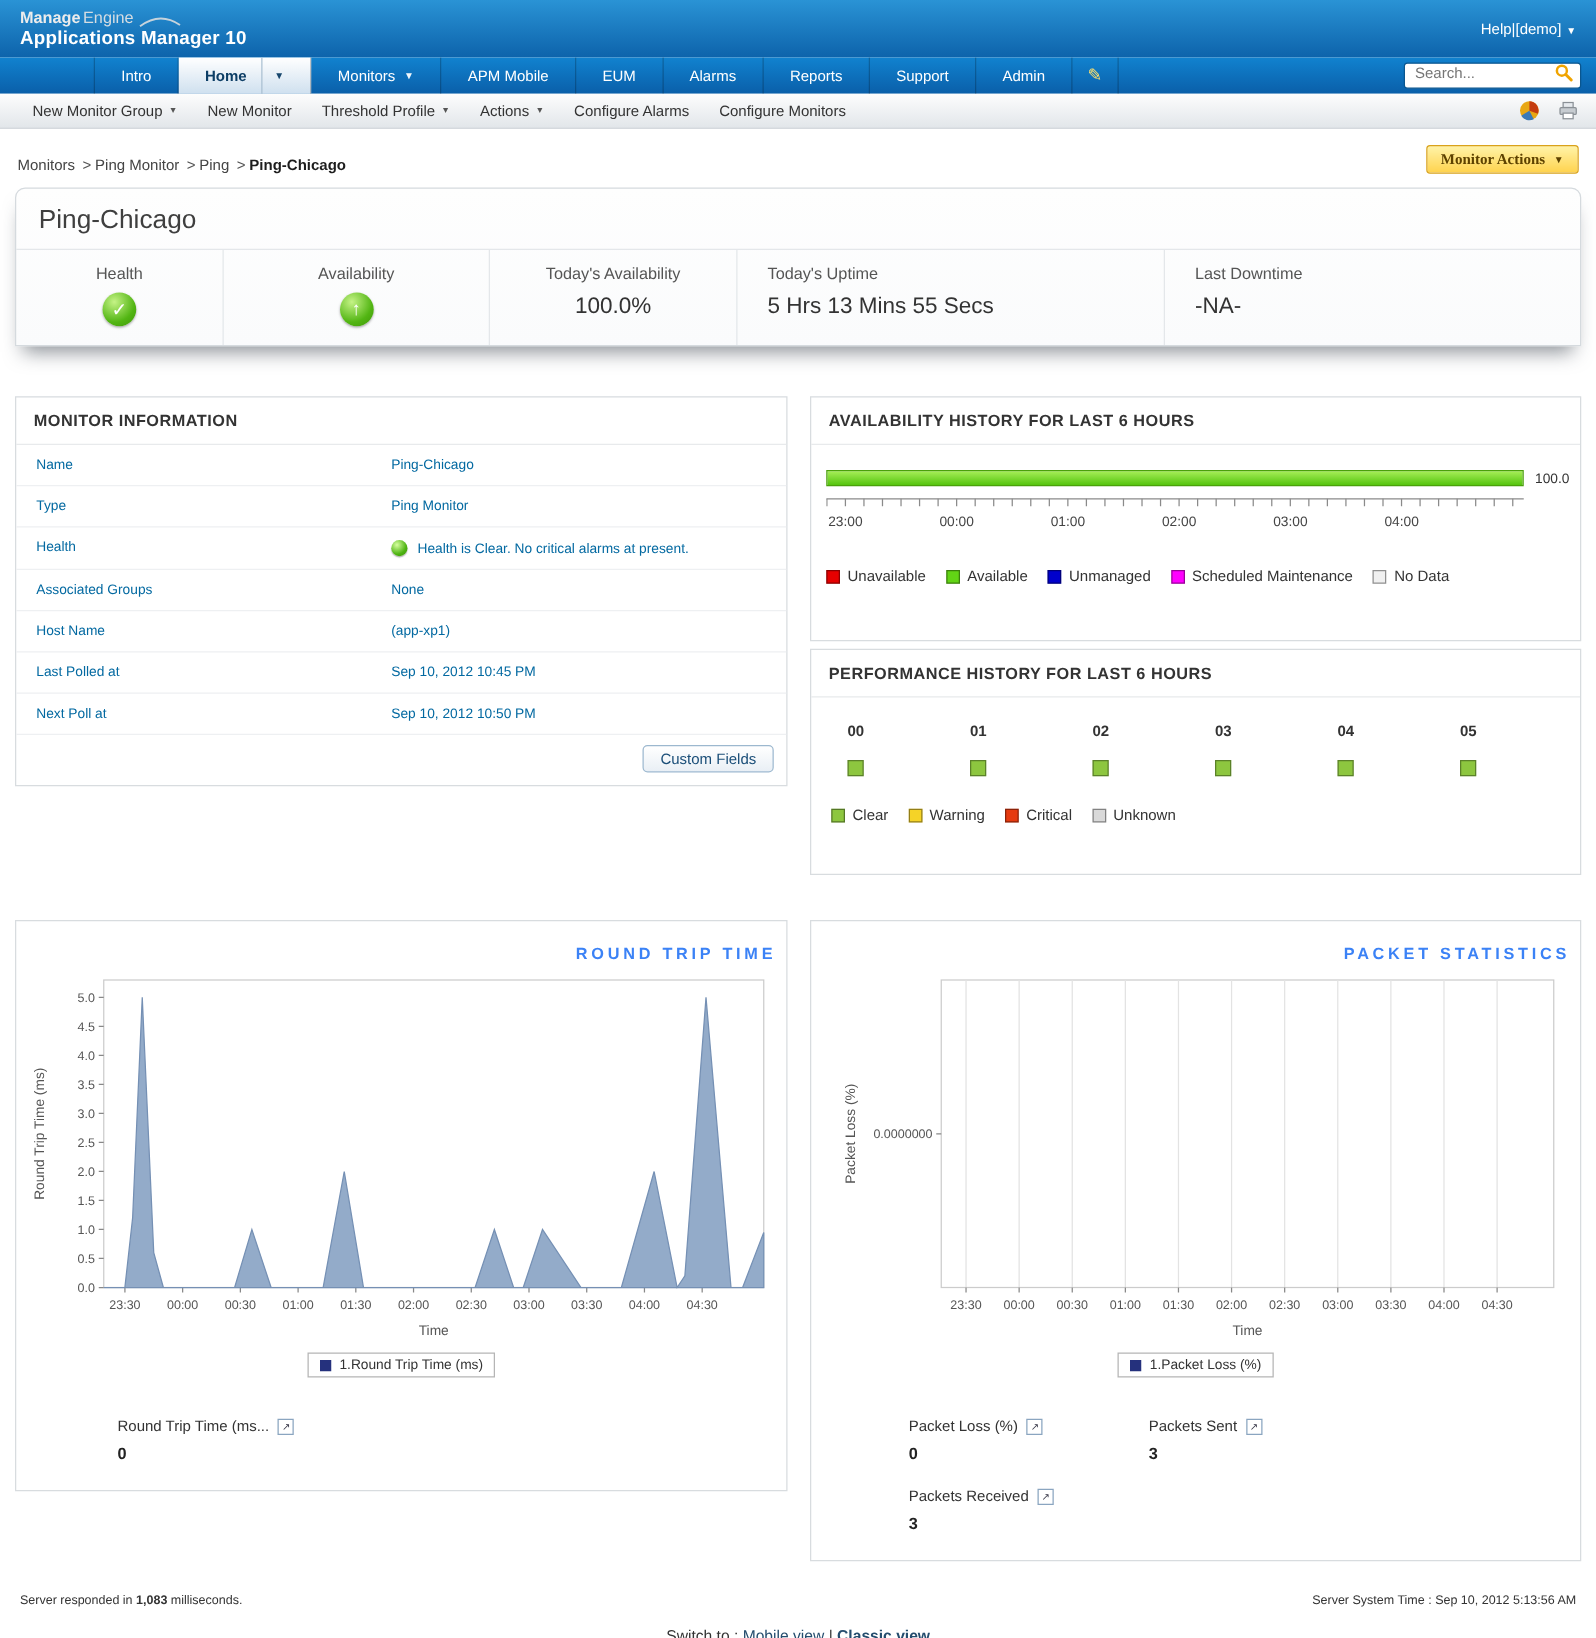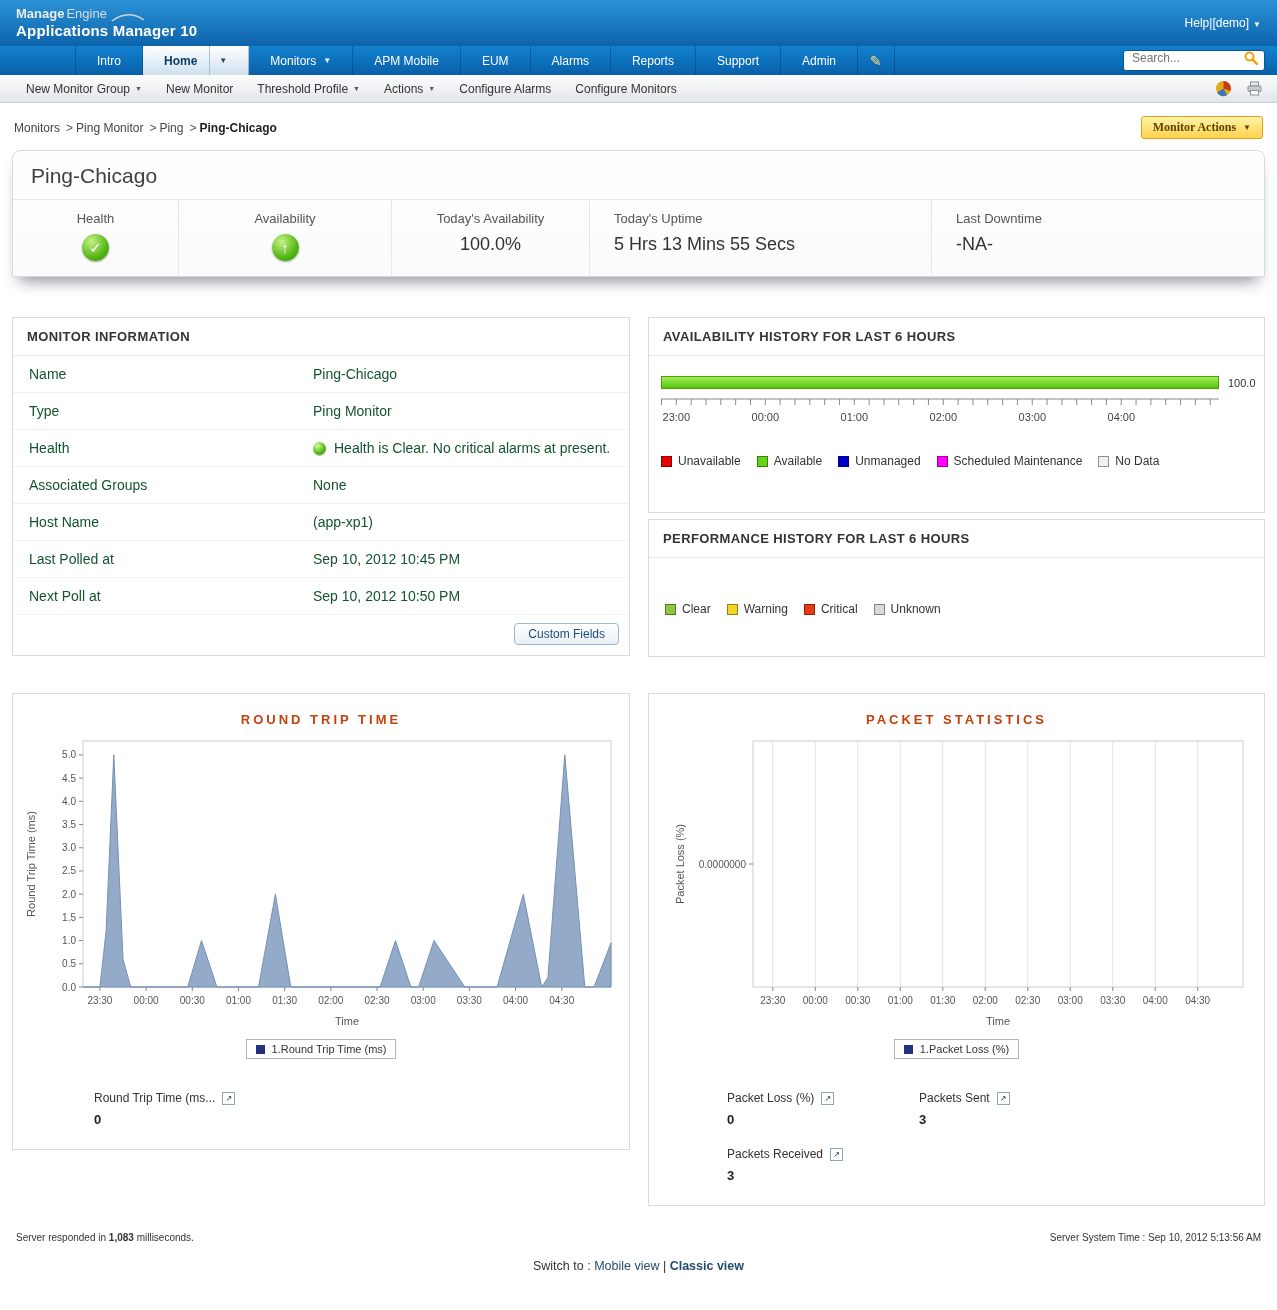--- a/index.html
+++ b/index.html
@@ -29,21 +29,21 @@
 .searchbox{background:#fff;border:1px solid #0a568f;border-radius:3px;height:21px;width:142px;display:flex;align-items:flex-start;padding:0 5px 0 8px}
 .searchbox input{border:0;outline:0;flex:1;width:100px;font-size:12px;color:#666;font-family:inherit;background:transparent}
 
 .subnav{height:28px;background:linear-gradient(#fdfdfd,#e2e6ea);border-bottom:1px solid #c8cdd3;display:flex;align-items:center;justify-content:space-between;padding:0 14px}
 .subnav-items{display:flex;align-items:center}
 .subnav-item{font-size:12px;color:#333;padding:0 12px;display:flex;align-items:center;gap:5px;cursor:pointer;white-space:nowrap}
 .subnav-item .caret{font-size:7px;color:#555}
 .subnav-icons{display:flex;align-items:center;gap:14px}
 .subnav-icons span{cursor:pointer;display:inline-flex}
 
-.crumb-row{display:flex;justify-content:space-between;align-items:center;padding:13px 14px 9px}
+.crumb-row{display:flex;justify-content:space-between;align-items:flex-end;padding:13px 14px 9px}
 .crumbs{font-size:12px;color:#444}
 .crumbs a{color:#444}
 .crumbs .sep{margin:0 3px 0 6px;color:#555}
 .crumbs .cur{font-weight:bold;color:#1d1d1d}
 .monitor-actions{background:linear-gradient(#fff3a8,#ffd34e);border:1px solid #d9a21b;border-radius:3px;font-size:12px;color:#5d4200;font-weight:bold;padding:3px 11px;display:flex;gap:7px;align-items:center;cursor:pointer}
 .monitor-actions .caret{font-size:8px;color:#5d4200}
 
 .title-panel{margin:2px 12px 0;border:1px solid #d5dade;border-radius:8px 8px 0 0;background:linear-gradient(#fefefe,#fafbfc);box-shadow:0 11px 15px -7px rgba(45,55,65,.55)}
 .title-panel h1{font-size:21px;color:#3f3f3f;font-weight:normal;padding:13px 18px 11px}
 .stats{display:flex;border-top:1px solid #e4e7ea}
@@ -61,21 +61,21 @@
 .big-dot{width:27px;height:27px;border-radius:50%;background:radial-gradient(circle at 35% 28%,#c5f386,#52b513 62%,#3f9609);display:inline-flex;align-items:center;justify-content:center;color:#fff;font-weight:bold;font-size:15px;box-shadow:0 1px 2px rgba(0,0,0,.35)}
 
 .grid{display:flex;gap:18px;margin:40px 12px 0;align-items:flex-start}
 .grid.row2{margin-top:36px}
 .col-l{width:618px;flex:none}
 .col-r{width:617px;flex:none}
 .panel{border:1px solid #d8dcdf;background:#fff}
 .stack>.panel+.panel{margin-top:6px}
 .phead{padding:11px 14px;font-size:13px;font-weight:bold;color:#333;letter-spacing:.4px;border-bottom:1px solid #e8eaec}
 
-.mi-row{display:flex;border-bottom:1px solid #eef0f2;font-size:14px;color:#14532d}
+.mi-row{display:flex;border-bottom:1px solid #eef0f2;font-size:11px;color:#0369a1}
 .mi-label{width:300px;padding:10px 0 10px 16px;flex:none}
 .mi-value{flex:1;padding:10px 10px 10px 0;display:flex;gap:8px;align-items:center}
 .health-dot{width:13px;height:13px;border-radius:50%;flex:none;background:radial-gradient(circle at 35% 30%,#d7ffa0,#4eb312 60%,#3d9409);box-shadow:0 1px 1px rgba(0,0,0,.3)}
 .cf-wrap{text-align:right;padding:8px 10px 10px}
 .custom-fields{display:inline-block;font-size:12px;color:#1a4e78;border:1px solid #9cb8cf;border-radius:4px;background:linear-gradient(#ffffff,#e9eff5);padding:3px 13px;cursor:pointer;font-family:inherit}
 
 .avail-body{padding:20px 12px 44px}
 .avail-bar-row{display:flex;align-items:center;gap:9px}
 .avail-track{width:558px;height:13px;flex:none}
 .avail-bar{height:13px;border:1px solid #4aa00a}
@@ -87,21 +87,21 @@
 .avail-legend{margin-top:26px}
 
 .perf-body{padding:20px 0 40px 16px}
 .perf-hours{display:flex}
 .perf-col{width:98px;padding-left:13px}
 .perf-h{font-size:12px;font-weight:bold;color:#333;margin-bottom:16px}
 .perf-sq{width:13px;height:13px;border:1px solid rgba(0,0,0,.35)}
 .perf-legend{margin-top:24px}
 
 .chart-panel{padding:18px 8px 22px}
-.chart-title{text-align:center;font-size:13px;font-weight:bold;letter-spacing:3px;color:#c2410c;margin-bottom:4px}
+.chart-title{text-align:right;font-size:13px;font-weight:bold;letter-spacing:3px;color:#3b82f6;margin-bottom:4px}
 .chart-svg{display:block;margin:0 auto;font-family:"Liberation Sans","DejaVu Sans",sans-serif}
 .chart-legend-wrap{text-align:center;margin-top:8px}
 .chart-legend{display:inline-flex;align-items:center;gap:7px;border:1px solid #b5b5b5;padding:3px 9px;font-size:11px;color:#333;background:#fff}
 .leg-ic{width:9px;height:9px;background:#25317d;display:inline-block}
 .metric .metric-label{font-size:12px;color:#333;display:flex;gap:7px;align-items:center}
 .metric .metric-value{font-size:13px;font-weight:bold;margin-top:7px;color:#222}
 .popout{width:13px;height:13px;border:1px solid #8aa5c0;background:#fff;font-size:8px;line-height:11px;text-align:center;color:#334;display:inline-block;cursor:pointer}
 .rtt-metric{margin:32px 0 0 73px}
 .pmetrics{margin:32px 0 0 70px;display:grid;grid-template-columns:192px auto;row-gap:20px}
 
@@ -380,20 +380,46 @@
             <span class="leg-item">
               <span class="sw" style="background: rgb(240, 240, 240);"></span>
               <span>No Data</span>
             </span>
           </div>
       </div>
     </section>
     <section class="panel">
       <div class="phead">PERFORMANCE HISTORY FOR LAST 6 HOURS</div>
       <div class="perf-body">
+        <div class="perf-hours" id="perf-hours">
+            <div class="perf-col">
+              <div class="perf-h">00</div>
+              <div class="perf-sq" style="background: rgb(141, 198, 63);"></div>
+            </div>
+            <div class="perf-col">
+              <div class="perf-h">01</div>
+              <div class="perf-sq" style="background: rgb(141, 198, 63);"></div>
+            </div>
+            <div class="perf-col">
+              <div class="perf-h">02</div>
+              <div class="perf-sq" style="background: rgb(141, 198, 63);"></div>
+            </div>
+            <div class="perf-col">
+              <div class="perf-h">03</div>
+              <div class="perf-sq" style="background: rgb(141, 198, 63);"></div>
+            </div>
+            <div class="perf-col">
+              <div class="perf-h">04</div>
+              <div class="perf-sq" style="background: rgb(141, 198, 63);"></div>
+            </div>
+            <div class="perf-col">
+              <div class="perf-h">05</div>
+              <div class="perf-sq" style="background: rgb(141, 198, 63);"></div>
+            </div>
+          </div>
         <div class="legend perf-legend" id="perf-legend">
             <span class="leg-item">
               <span class="sw" style="background: rgb(141, 198, 63);"></span>
               <span>Clear</span>
             </span>
             <span class="leg-item">
               <span class="sw" style="background: rgb(245, 211, 39);"></span>
               <span>Warning</span>
             </span>
             <span class="leg-item">

